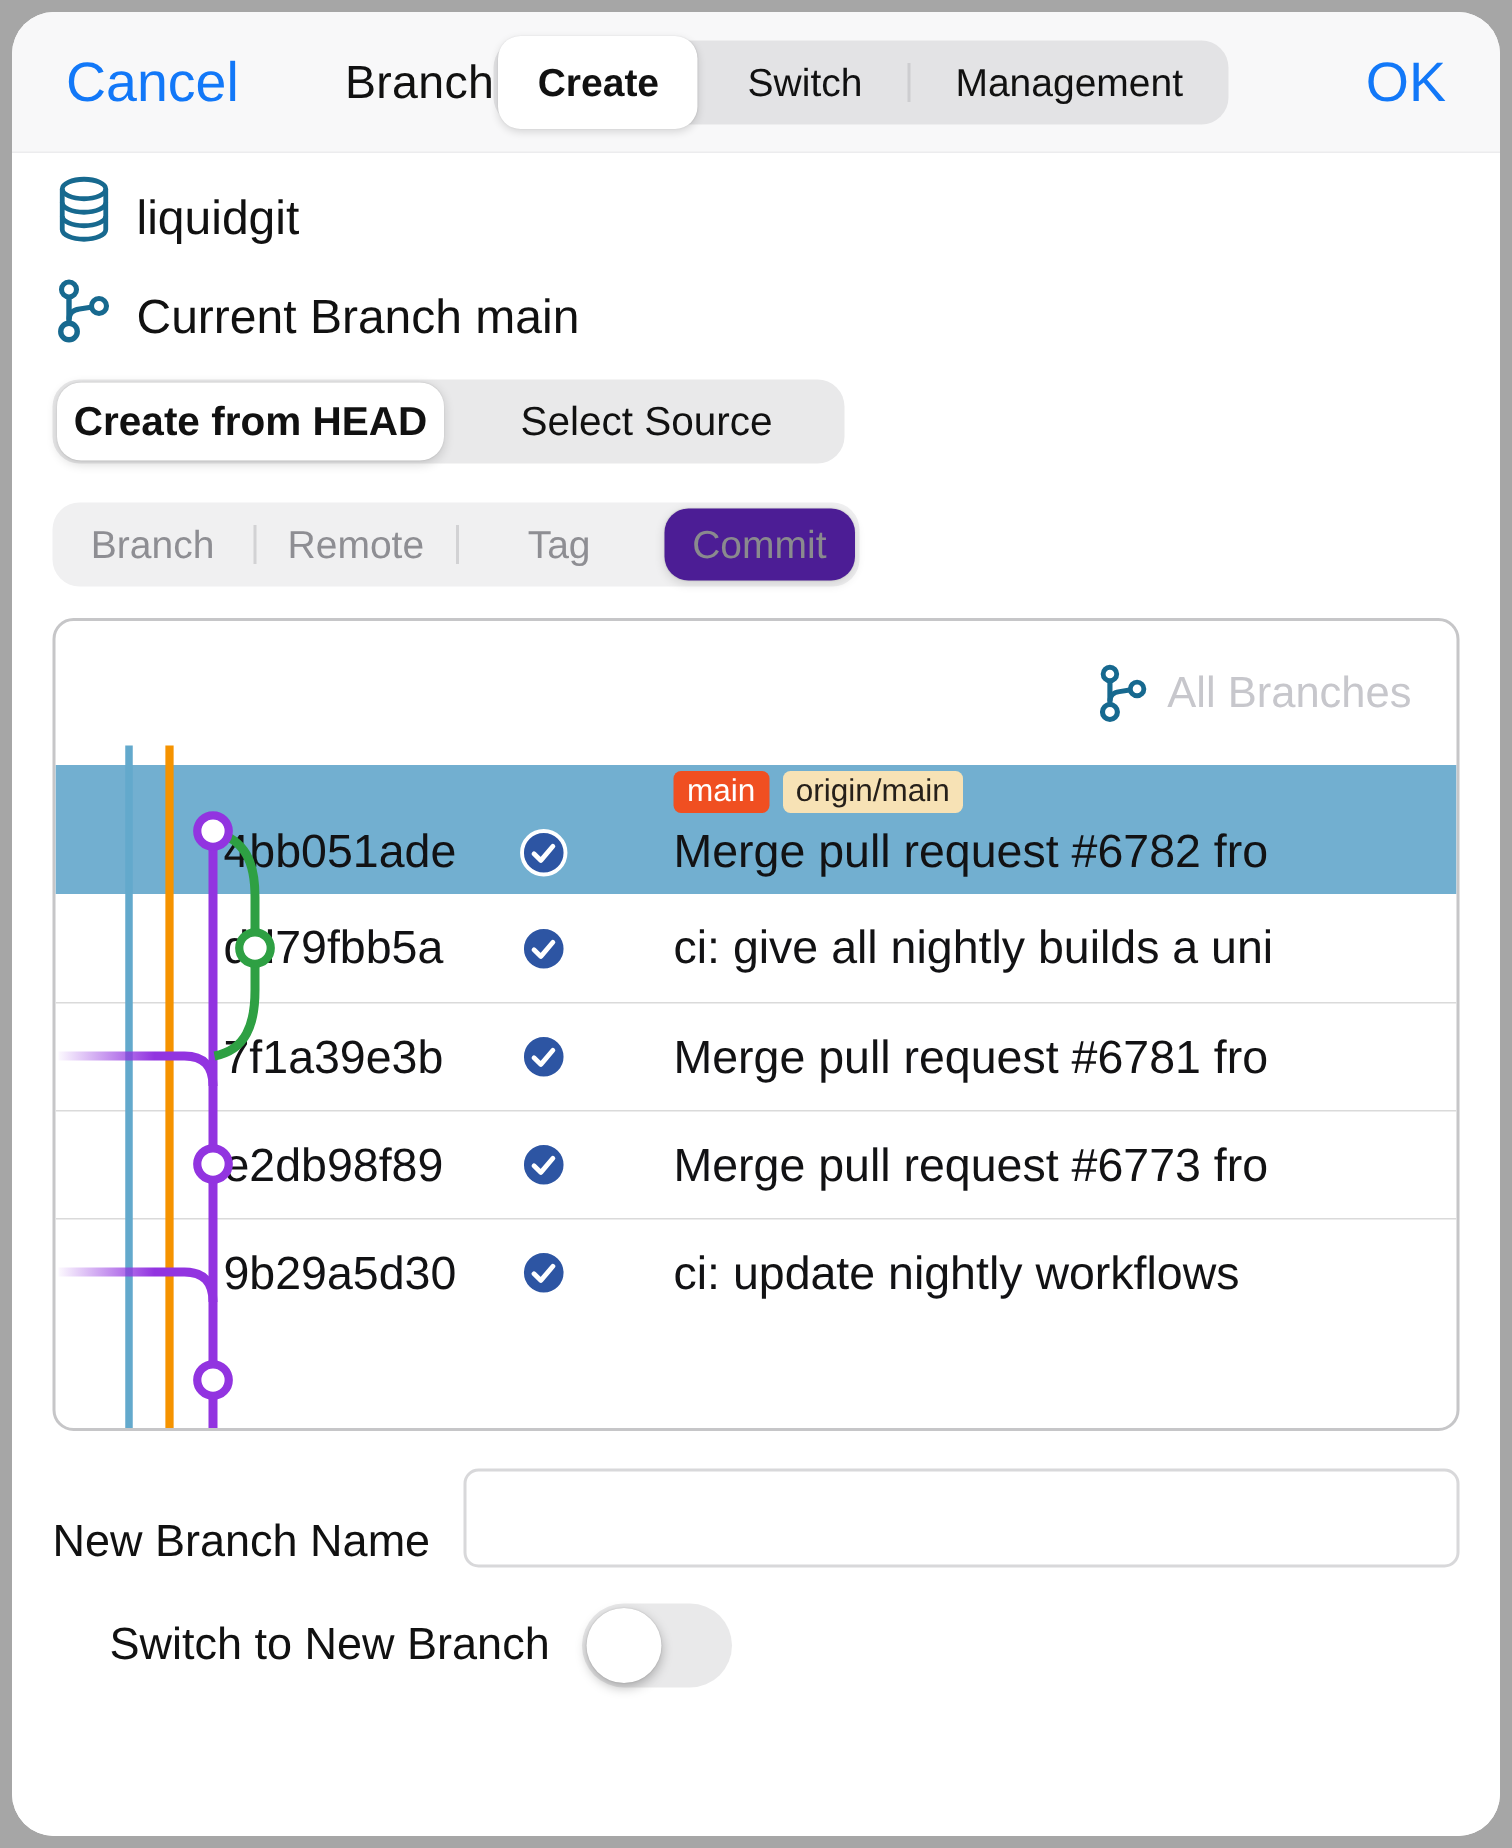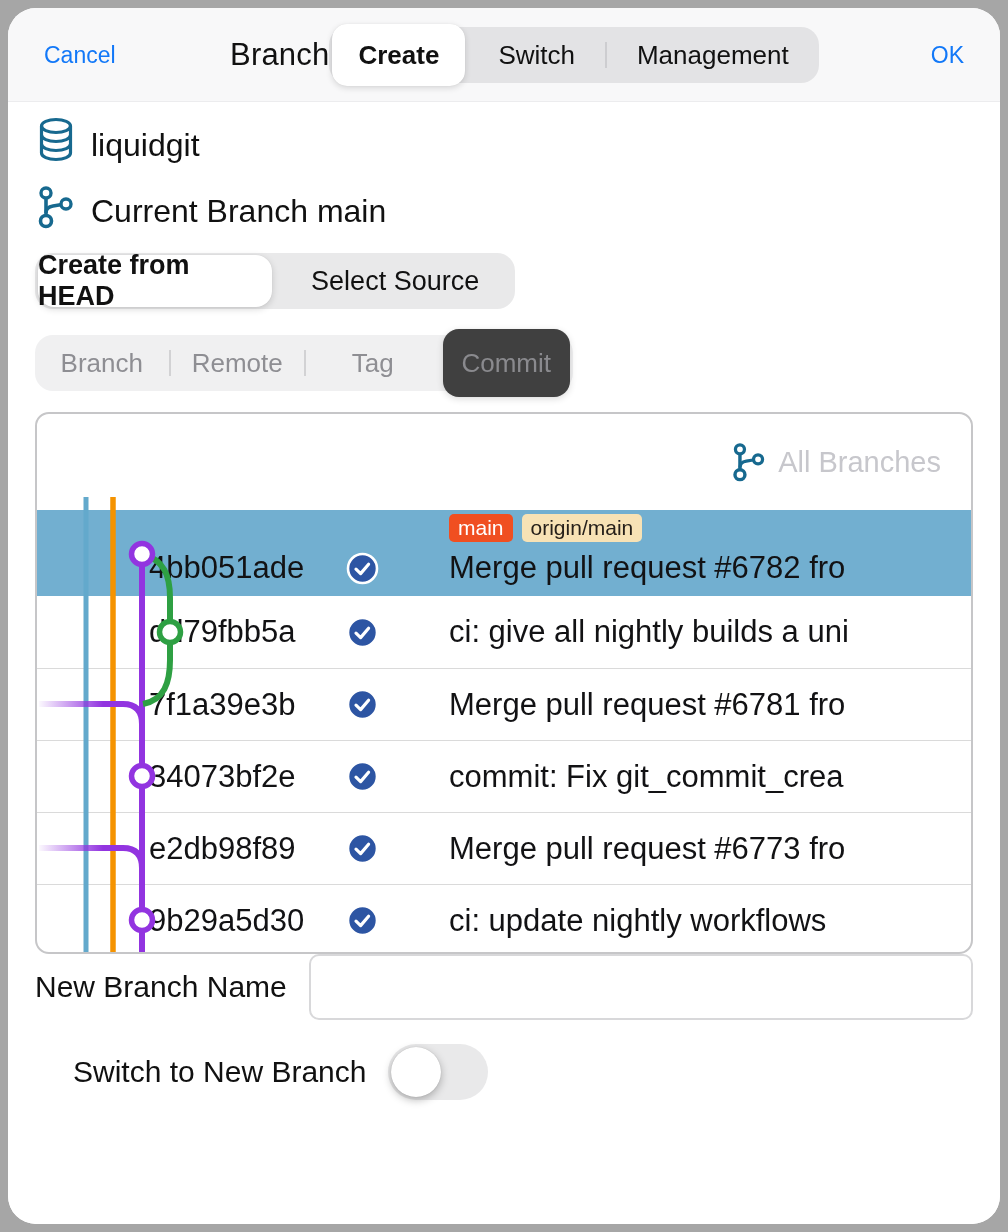--- a/index.html
+++ b/index.html
@@ -15,21 +15,21 @@
     background:#fff; border-radius:28px; overflow:hidden;
     display:flex; flex-direction:column;
   }
   
   .navbar {
     position:relative; height:94px; flex:0 0 94px;
     background:#f8f8f9; border-bottom:1px solid #ececee;
   }
   .nav-btn {
     position:absolute; top:0; height:94px; display:flex; align-items:center;
-    font-size:23px; color:var(--accent-blue); background:none; border:none; cursor:pointer;
+    font-size:37px; color:var(--accent-blue); background:none; border:none; cursor:pointer;
     font-family:inherit;
   }
   .nav-btn.cancel { left:36px; }
   .nav-btn.ok { right:36px; }
   .nav-center { position:absolute; left:222px; top:0; height:94px; display:flex; align-items:center; }
   .nav-title { font-size:31px; color:#111; letter-spacing:.2px; }
   .seg {
     display:flex; align-items:center; background:#e3e3e5; border-radius:18px; height:56px;
   }
   .seg .cell {
@@ -44,27 +44,27 @@
   .nav-seg .cell.sel { font-weight:700; padding:0 26px; }
   .nav-seg .cell.plain { padding:16px 30px; }
   
   .content { flex:1; padding:0 27px; background:#fff; }
   .info-row { display:flex; align-items:flex-end; gap:14px; }
   .repo-row { margin-top:10px; height:52px; }
   .branch-row { margin-top:16px; height:50px; }
   .info-row .label { font-size:32px; color:#111; }
   .icon { display:inline-flex; align-items:center; justify-content:center; }
   
-  .seg1 { margin-top:23px; width:480px; background:#e9e9ea; }
+  .seg1 { margin-top:23px; width:528px; background:#e9e9ea; }
   .seg1 .cell { width:264px; font-size:27px; }
   .seg1 .cell.sel { font-weight:700; background:#fff; border-radius:16px; height:52px; width:258px; margin:2px 3px;
     box-shadow:0 2px 7px rgba(0,0,0,.16), 0 0 1px rgba(0,0,0,.1); }
   .seg2 { margin-top:26px; width:538px; background:#f0f0f1; }
   .seg2 .cell { width:134px; font-size:26px; color:#8e8e93; }
-  .seg2 .cell.sel { background:#404040; border-radius:16px; height:68px; width:128px; margin:2px 3px;
+  .seg2 .cell.sel { background:#4c1d95; border-radius:16px; height:48px; width:128px; margin:2px 3px;
     color:#8a8a8e; font-weight:500;
     box-shadow:0 2px 7px rgba(0,0,0,.14), 0 0 1px rgba(0,0,0,.1); }
   .seg2 .divider { background:#d2d2d4; }
   
   .panel {
     margin-top:21px; position:relative; width:938px; height:542px;
     border:2px solid #c6c6c8; border-radius:14px; overflow:hidden; background:#fff;
   }
   .all-branches {
     position:absolute; top:0; right:0; height:96px; display:flex; align-items:center;
@@ -96,21 +96,21 @@
   .msg.fade {
     -webkit-mask-image:linear-gradient(to right,#000 calc(100% - 72px),transparent calc(100% - 4px));
     mask-image:linear-gradient(to right,#000 calc(100% - 72px),transparent calc(100% - 4px));
   }
   .graph { position:absolute; left:0; top:0; z-index:2; pointer-events:none; }
   .g-blue   { stroke:var(--graph-blue); }
   .g-orange { stroke:var(--graph-orange); }
   .g-purple { stroke:var(--graph-purple); }
   .g-green  { stroke:var(--graph-green); }
   
-  .form-row { display:flex; align-items:center; }
+  .form-row { margin-top:25px; display:flex; align-items:flex-end; }
   .form-label { font-size:30px; color:#111; }
   .branch-input {
     flex:1; margin-left:22px; height:66px; border:2px solid #d8d8da; border-radius:10px;
     font-size:28px; padding:0 16px; font-family:inherit; color:#111; background:#fff; outline:none;
   }
   .switch-row { margin-top:24px; display:flex; align-items:center; padding-left:38px; }
   .toggle {
     margin-left:22px; width:100px; height:56px; border-radius:28px; background:#e9e9ea;
     position:relative; cursor:pointer; flex:0 0 100px;
   }
@@ -228,30 +228,20 @@
           <span class="hash">7f1a39e3b</span>
           <span class="check icon">
             <svg width="33" height="33" viewBox="0 0 33 33">
               <circle cx="16.5" cy="16.5" r="14.5" fill="var(--check-blue)" stroke="#fff" stroke-width="2.6"></circle>
               <polyline points="10,17.2 14.6,21.6 22.6,12.2" fill="none" stroke="#fff" stroke-width="3.2" stroke-linecap="round" stroke-linejoin="round"></polyline>
             </svg>
           </span>
           <span class="msg fade">Merge pull request #6781 fro</span>
         </div>
 
-        <div class="commit-row sep">
-          <span class="hash">34073bf2e</span>
-          <span class="check icon">
-            <svg width="33" height="33" viewBox="0 0 33 33">
-              <circle cx="16.5" cy="16.5" r="14.5" fill="var(--check-blue)" stroke="#fff" stroke-width="2.6"></circle>
-              <polyline points="10,17.2 14.6,21.6 22.6,12.2" fill="none" stroke="#fff" stroke-width="3.2" stroke-linecap="round" stroke-linejoin="round"></polyline>
-            </svg>
-          </span>
-          <span class="msg fade">commit: Fix git_commit_crea</span>
-        </div>
 
         <div class="commit-row sep">
           <span class="hash">e2db98f89</span>
           <span class="check icon">
             <svg width="33" height="33" viewBox="0 0 33 33">
               <circle cx="16.5" cy="16.5" r="14.5" fill="var(--check-blue)" stroke="#fff" stroke-width="2.6"></circle>
               <polyline points="10,17.2 14.6,21.6 22.6,12.2" fill="none" stroke="#fff" stroke-width="3.2" stroke-linecap="round" stroke-linejoin="round"></polyline>
             </svg>
           </span>
           <span class="msg fade">Merge pull request #6773 fro</span>

